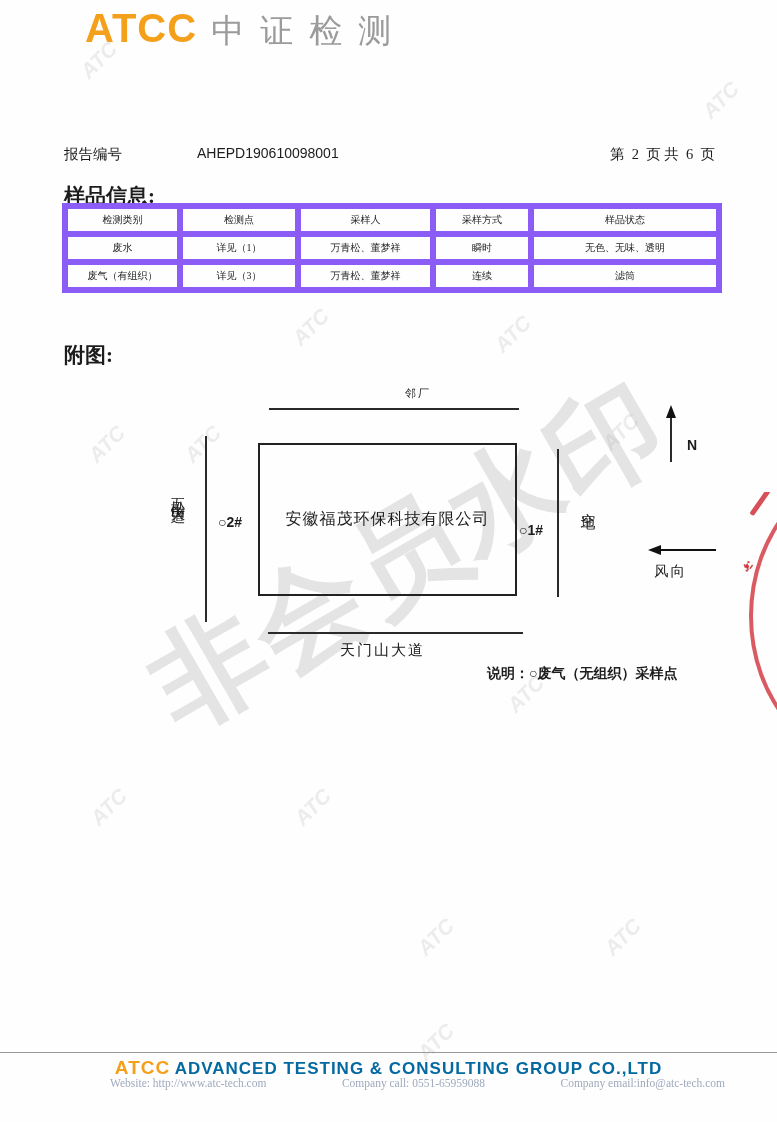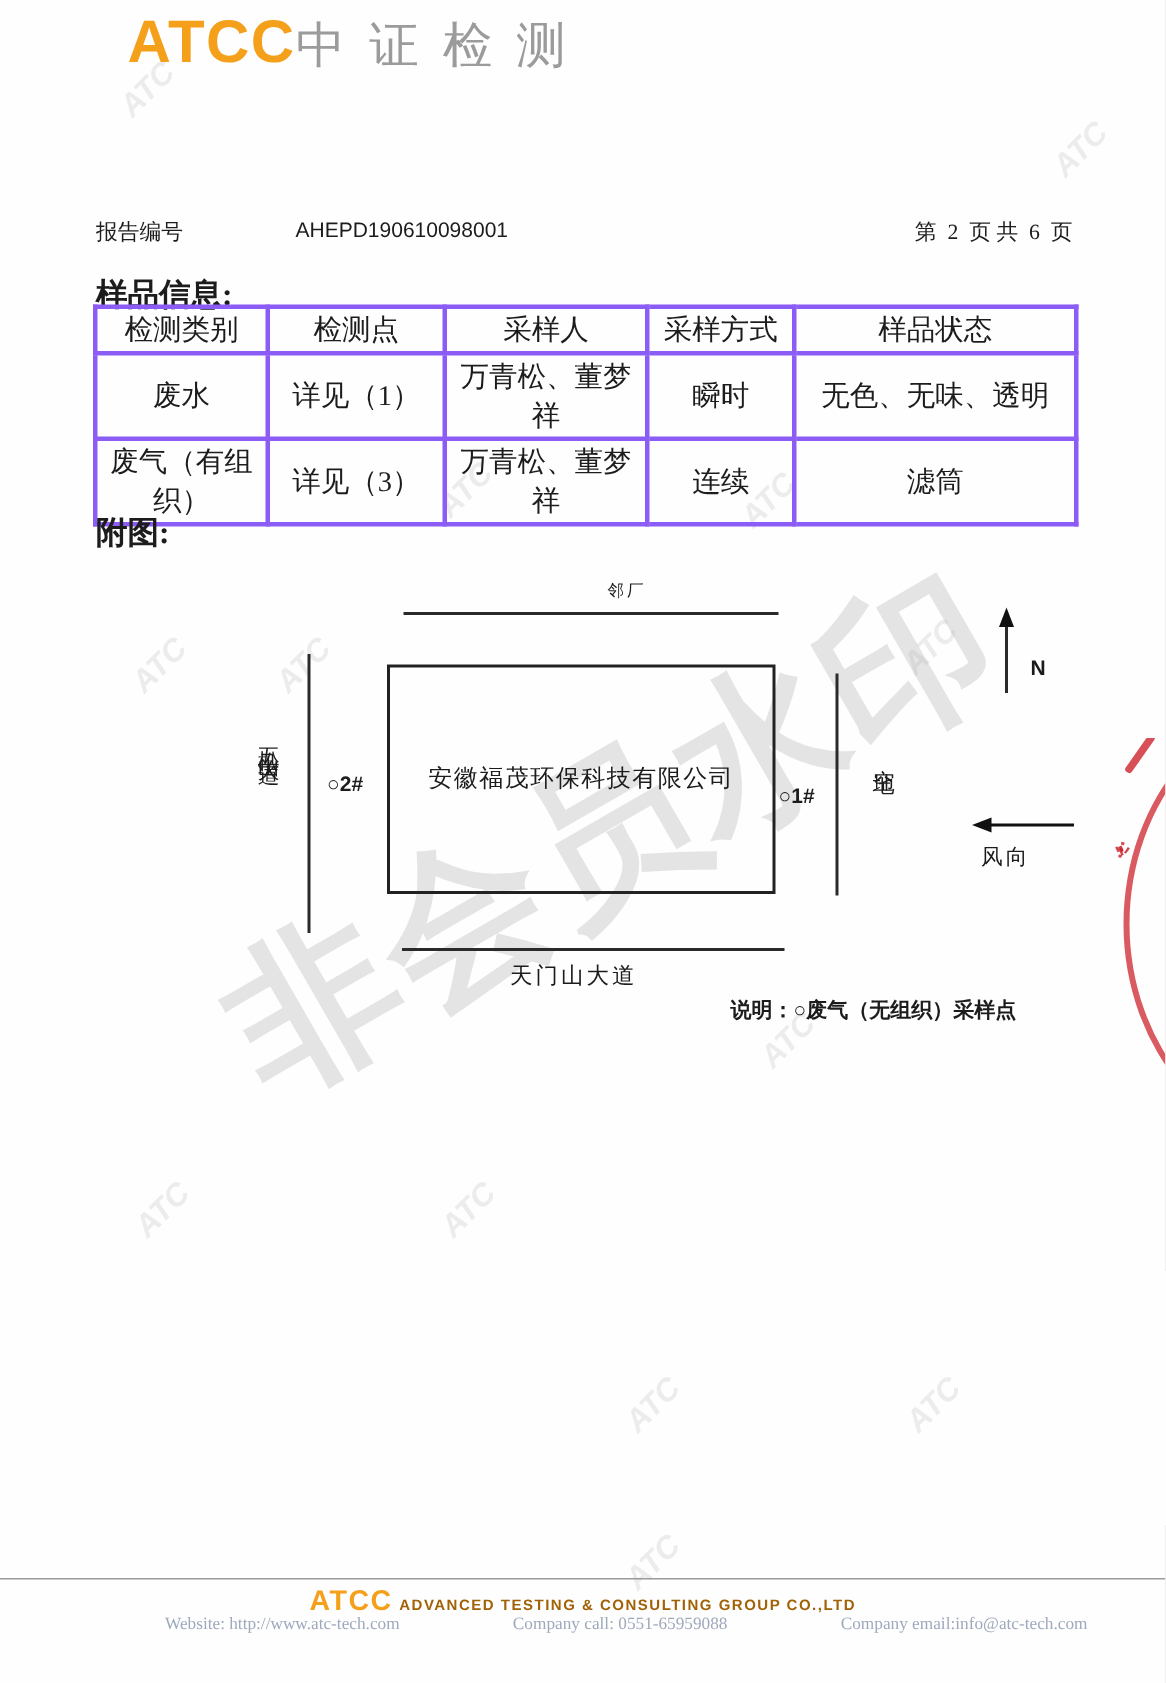--- a/index.html
+++ b/index.html
@@ -5,36 +5,36 @@
   html,body{margin:0;padding:0;background:#e8e8e8;}
   .page{
     position:relative;width:777px;height:1122px;margin:0 auto;
     background:#fefefe;overflow:hidden;
     font-family:"Liberation Serif","DejaVu Serif",serif;color:#1c1c1c;
   }
   
   .header{position:absolute;top:6px;left:85px;display:flex;align-items:baseline;z-index:3;}
   .logo{font-family:"Liberation Sans","DejaVu Sans",sans-serif;font-weight:800;
         font-size:40px;color:#F5A01B;letter-spacing:1px;}
-  .brand{font-size:33px;color:#9b9b9b;letter-spacing:16px;font-weight:500;}
+  .brand{font-size:33px;color:#9b9b9b;letter-spacing:16px;margin-left:14px;font-weight:500;}
   
   .title{position:absolute;top:86px;left:0;width:100%;text-align:center;
          font-size:31px;font-weight:bold;letter-spacing:6px;z-index:3;}
   .meta-row{position:absolute;top:145px;left:0;width:100%;height:22px;font-size:14.5px;z-index:3;}
   .meta-label{position:absolute;left:64px;top:0;}
   .meta-value{position:absolute;left:197px;top:0;font-family:"Liberation Sans","DejaVu Sans",sans-serif;font-size:14px;}
   .meta-page{position:absolute;right:62px;top:0;white-space:pre;}
   
   .section-label{position:absolute;left:64px;font-size:21px;font-weight:bold;z-index:3;}
   .lbl-sample{top:182px;}
   .lbl-diagram{top:341px;}
   
   table.sample{position:absolute;left:62px;top:203px;width:654px;border-collapse:collapse;
                table-layout:fixed;z-index:3;background:transparent;}
-  table.sample td{border:3px solid #8b5cf6;text-align:center;font-size:19px;
+  table.sample td{border:6px solid #8b5cf6;text-align:center;font-size:10px;
                   height:20px;padding:1px 2px;}
   col.c0{width:115px}col.c1{width:118px}col.c2{width:135px}col.c3{width:98px}col.c4{width:188px}
   
   .dg{position:absolute;z-index:3;}
   .hline{border-top:2px solid #2a2a2a;height:0;}
   .vline{border-left:2px solid #2a2a2a;width:0;}
   .neighbor-label{left:405px;top:386px;font-size:11px;letter-spacing:2px;}
   .neighbor-line{left:269px;top:408px;width:250px;}
   .left-road-line{left:205px;top:436px;height:186px;}
   .v-text{writing-mode:vertical-rl;text-orientation:upright;font-size:14.5px;letter-spacing:3px;}
@@ -73,21 +73,21 @@
             border:4px solid rgba(205,35,45,0.75);}
   .seal-stroke1{position:absolute;left:14px;top:8px;width:30px;height:5px;background:rgba(205,35,45,0.8);
                 transform:rotate(-55deg);border-radius:2px;}
   .seal-txt{position:absolute;left:8px;top:60px;writing-mode:vertical-rl;color:rgba(205,35,45,0.85);
             font-size:13px;letter-spacing:4px;transform:rotate(12deg);font-weight:bold;}
   
   .footer-divider{position:absolute;left:0;top:1052px;width:777px;border-top:1.5px solid #9a9a9a;z-index:3;}
   .footer-brand{position:absolute;top:1057px;left:0;width:100%;text-align:center;z-index:3;
                 font-family:"Liberation Sans","DejaVu Sans",sans-serif;}
   .footer-logo{color:#F5A01B;font-weight:800;font-size:19px;letter-spacing:1px;}
-  .footer-company{color:#a16207;font-weight:800;font-size:10px;letter-spacing:1px;margin-left:0;}
+  .footer-company{color:#0369a1;font-weight:800;font-size:17px;letter-spacing:1px;margin-left:0;}
   .footer-contacts{position:absolute;top:1077px;left:110px;width:615px;display:flex;
                    justify-content:space-between;z-index:3;
                    font-size:11.5px;color:#9fa9bc;}
 </style>
 </head>
 <body>
 
 <div class="page">
 
   <span class="wm-atc" style="left:78px;top:48px">ATC</span>

